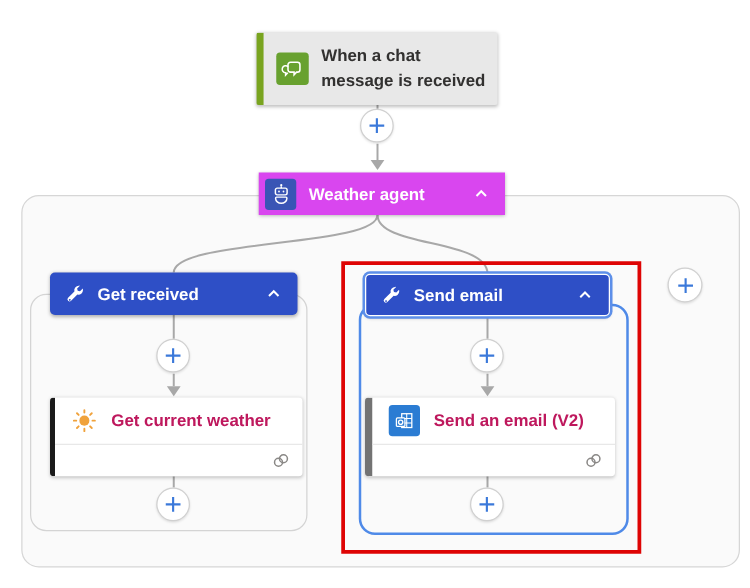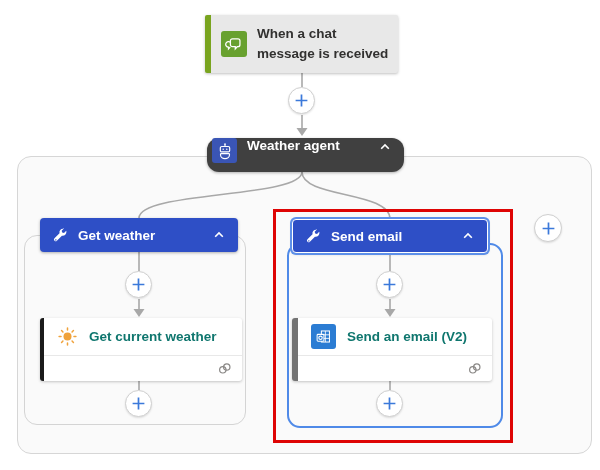--- a/index.html
+++ b/index.html
@@ -14,32 +14,32 @@
   .sub-scope.gray { left:24px; top:235px; width:222px; height:190px; border:1px solid #d4d4d4; }
   .sub-scope.blue { left:287px; top:243px; width:216px; height:185px; border:2px solid #4f8ae8; }
 
   .red-highlight { position:absolute; left:273px; top:209px; width:240px; height:234px;
                    border:3px solid #de0404; z-index:9; pointer-events:none; }
 
   
   svg.connectors { position:absolute; left:0; top:0; z-index:3; pointer-events:none; }
 
   
-  .trigger-card { position:absolute; left:205px; top:15px; width:193px; height:58px;
+  .trigger-card { position:absolute; left:205px; top:26px; width:193px; height:58px;
                   background:#e8e8e8; border-left:6px solid #79a41f; border-radius:2px;
                   box-shadow:0 1px 3px rgba(0,0,0,.25); display:flex; align-items:center;
                   gap:10px; padding:0 8px 0 10px; z-index:4; cursor:pointer; }
   .trigger-icon { width:26px; height:26px; flex:0 0 26px; background:#68a12f; border-radius:3px;
                   display:flex; align-items:center; justify-content:center; }
   .trigger-title { font-size:13.5px; font-weight:bold; color:#323130; line-height:1.45; }
 
   
   .agent-card { position:absolute; left:207px; top:138px; width:197px; height:34px;
-                background:#404040; border-radius:12px; box-shadow:0 1px 3px rgba(0,0,0,.3);
-                display:flex; align-items:flex-start; gap:10px; padding:0 10px 0 5px;
+                background:#d946ef; border-radius:0; box-shadow:0 1px 3px rgba(0,0,0,.3);
+                display:flex; align-items:center; gap:10px; padding:0 10px 0 5px;
                 z-index:4; cursor:pointer; }
   .agent-icon { width:25px; height:25px; flex:0 0 25px; background:#3a55b5; border-radius:3px;
                 display:flex; align-items:center; justify-content:center; }
   .agent-title { font-size:13.5px; font-weight:bold; color:#ffffff; flex:1; }
 
   
   .scope-header { position:absolute; height:34px; background:#2e4fc6; border-radius:4px;
                   box-shadow:0 1px 3px rgba(0,0,0,.3); display:flex; align-items:center;
                   gap:10px; padding:0 10px 0 12px; z-index:4; cursor:pointer; }
   .scope-header .hdr-title { font-size:13.5px; font-weight:bold; color:#ffffff; flex:1; }
@@ -51,21 +51,21 @@
               cursor:pointer; background:transparent; border:none; }
 
   
   .action-card { position:absolute; width:202px; height:63px; background:#ffffff;
                  border-radius:3px; box-shadow:0 1px 3px rgba(0,0,0,.22); z-index:4;
                  display:flex; flex-direction:column; cursor:pointer; }
   .action-card.weather { left:40px;  top:318px; border-left:4px solid #1a1a1a; width:202px; }
   .action-card.email   { left:292px; top:318px; border-left:6px solid #737373; width:200px; }
   .action-title-row { height:38px; display:flex; align-items:center; gap:11px; padding:0 10px 0 13px;
                       border-bottom:1px solid #e8e8e8; }
-  .action-title { font-size:13.5px; font-weight:bold; color:#0f766e; white-space:nowrap; }
+  .action-title { font-size:13.5px; font-weight:bold; color:#be185d; white-space:nowrap; }
   .action-footer { height:24px; display:flex; align-items:center; justify-content:flex-end;
                    padding:0 10px; }
   .op-icon { width:25px; height:25px; flex:0 0 25px; border-radius:3px;
              display:flex; align-items:center; justify-content:center; }
   .op-icon.email-bg { background:#2b7cd3; }
 
   
   .plus-btn { position:absolute; width:27px; height:27px; border-radius:50%;
               background:#ffffff; border:1px solid #d0d0d0; box-shadow:0 1px 2px rgba(0,0,0,.12);
               display:flex; align-items:center; justify-content:center; z-index:5; cursor:pointer; }
@@ -139,21 +139,21 @@
       </svg>
     </button>
   </div>
 
   <div class="scope-header left">
     <span style="display:flex;">
       <svg width="16" height="16" viewBox="0 0 20 20" fill="#ffffff">
         <path d="M13.9 2.1 a4.6 4.6 0 0 0 -4.5 5.7 L3.1 14.1 a2.1 2.1 0 0 0 3 3 L12.4 10.8 a4.6 4.6 0 0 0 5.6 -4.5 c0 -0.5 -0.1 -1 -0.2 -1.5 l-2.8 2.8 -2.3 -0.6 -0.6 -2.3 2.8 -2.8 a4.8 4.8 0 0 0 -1 -0.2 z M5 15.2 a0.9 0.9 0 1 1 -0.4 0 z" fill-rule="evenodd"></path>
       </svg>
     </span>
-    <span class="hdr-title">Get weather</span>
+    <span class="hdr-title">Get received</span>
     <button class="chev-btn">
       <svg width="14" height="14" viewBox="0 0 14 14">
         <path d="M3.2 8.8 L7 5 L10.8 8.8" stroke="#ffffff" stroke-width="1.6" fill="none"></path>
       </svg>
     </button>
   </div>
 
   <div class="scope-header right">
     <span style="display:flex;">
       <svg width="16" height="16" viewBox="0 0 20 20" fill="#ffffff">

